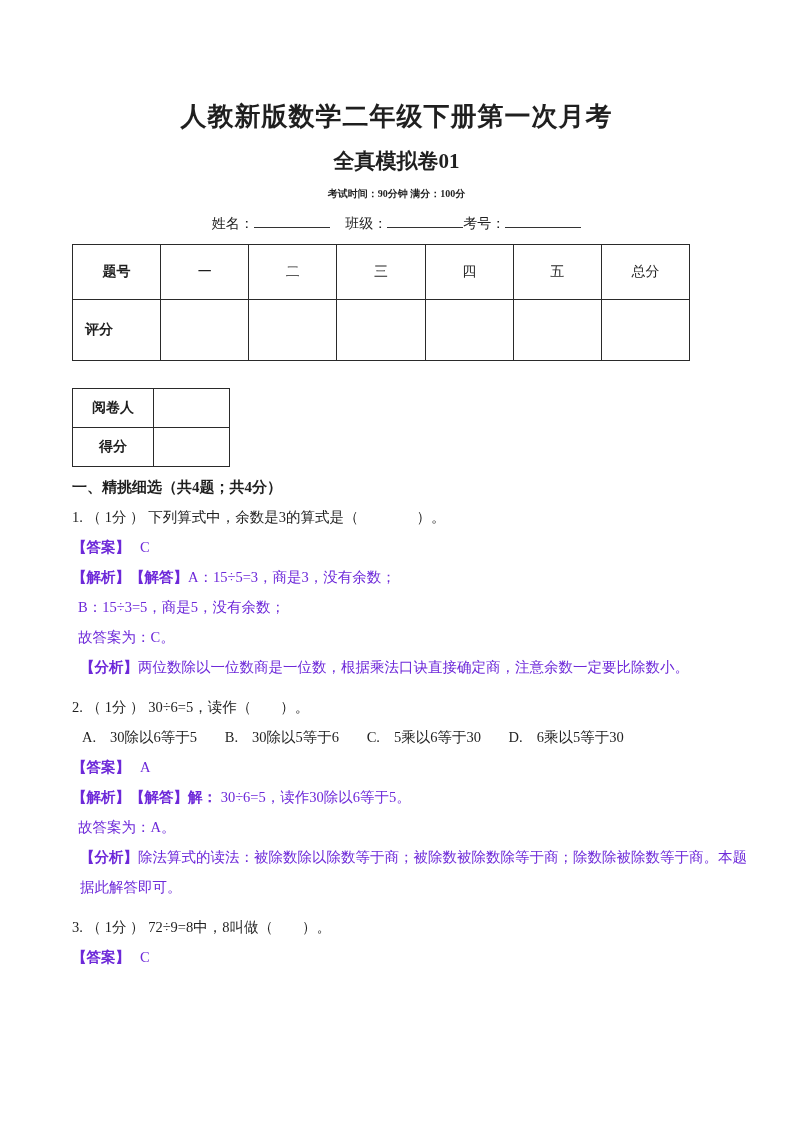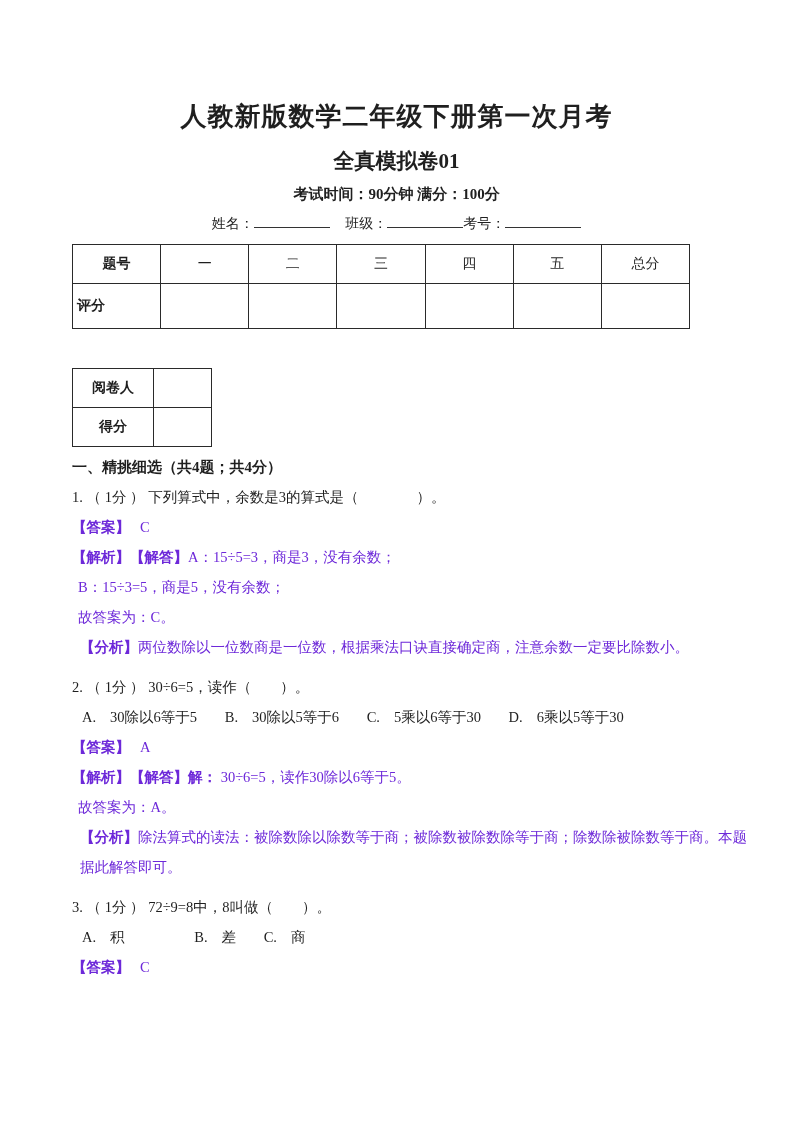--- a/index.html
+++ b/index.html
@@ -11,34 +11,34 @@
     box-sizing:border-box;
     padding:100px 45px 0 72px;
     font-family:"Liberation Serif","DejaVu Serif",serif;
     color:#1f1f1f;
     font-size:14.5px;
     overflow:hidden;
   }
   .hdr{width:649px;text-align:center;}
   .title{font-size:26px;font-weight:bold;line-height:34px;letter-spacing:1px;}
   .subtitle{font-size:21px;font-weight:bold;line-height:30px;margin-top:12px;}
-  .exam-info{font-size:15px;font-weight:bold;line-height:24px;margin-top:6px;}
+  .exam-info{font-size:10px;font-weight:bold;line-height:24px;margin-top:6px;}
   .name-line{font-size:14px;line-height:24px;margin-top:6px;}
   .blank{display:inline-block;width:76px;height:15px;border-bottom:1px solid #333;vertical-align:baseline;}
   .blank.mr{margin-right:12px;}
 
   table{border-collapse:collapse;table-layout:fixed;}
   .score-table{width:618px;margin-top:8px;}
-  .score-table th,.score-table td{border:1px solid #2a2a2a;font-size:14px;padding:4px;}
+  .score-table th,.score-table td{border:1px solid #2a2a2a;font-size:14px;padding:12px;}
   .score-table th{font-weight:normal;height:30px;}
   .score-table th.lab{font-weight:bold;}
   .score-table td{height:36px;}
   .score-table td.lab{font-weight:bold;}
 
-  .grader-table{width:140px;margin-top:39px;}
+  .grader-table{width:158px;margin-top:27px;}
   .grader-table td{border:1px solid #2a2a2a;text-align:center;font-size:14px;height:38px;padding:0;}
   .grader-table td.lab{font-weight:bold;width:80px;}
 
   .section-heading{font-size:15px;font-weight:bold;line-height:30px;margin-top:5px;}
 
   .question{margin-top:0;}
   .question.spaced{margin-top:10px;}
   .line{line-height:30px;}
   .opts{padding-left:10px;}
   .opt{white-space:nowrap;}
@@ -136,23 +136,18 @@
       <span class="rlabel">【解析】【解答】解：</span><span> 30÷6=5，读作30除以6等于5。</span>
     </div>
     <div class="line red ind6">故答案为：A。</div>
     <div class="line red ind8">
       <span class="rlabel">【分析】</span><span>除法算式的读法：被除数除以除数等于商；被除数被除数除等于商；除数除被除数等于商。本题据此解答即可。</span>
     </div>
   </div>
 
   <div class="question spaced">
     <div class="line">3. （ 1分 ） 72÷9=8中，8叫做（　　）。</div>
-    <div class="line opts">
-      <span class="opt mr66"><span class="olabel">A.</span><span>积</span></span>
-      <span class="opt mr24"><span class="olabel">B.</span><span>差</span></span>
-      <span class="opt"><span class="olabel">C.</span><span>商</span></span>
-    </div>
     <div class="line red">
       <span class="rlabel">【答案】</span><span class="ans-letter">C</span>
     </div>
   </div>
 
 </div>
 
 </body></html>

